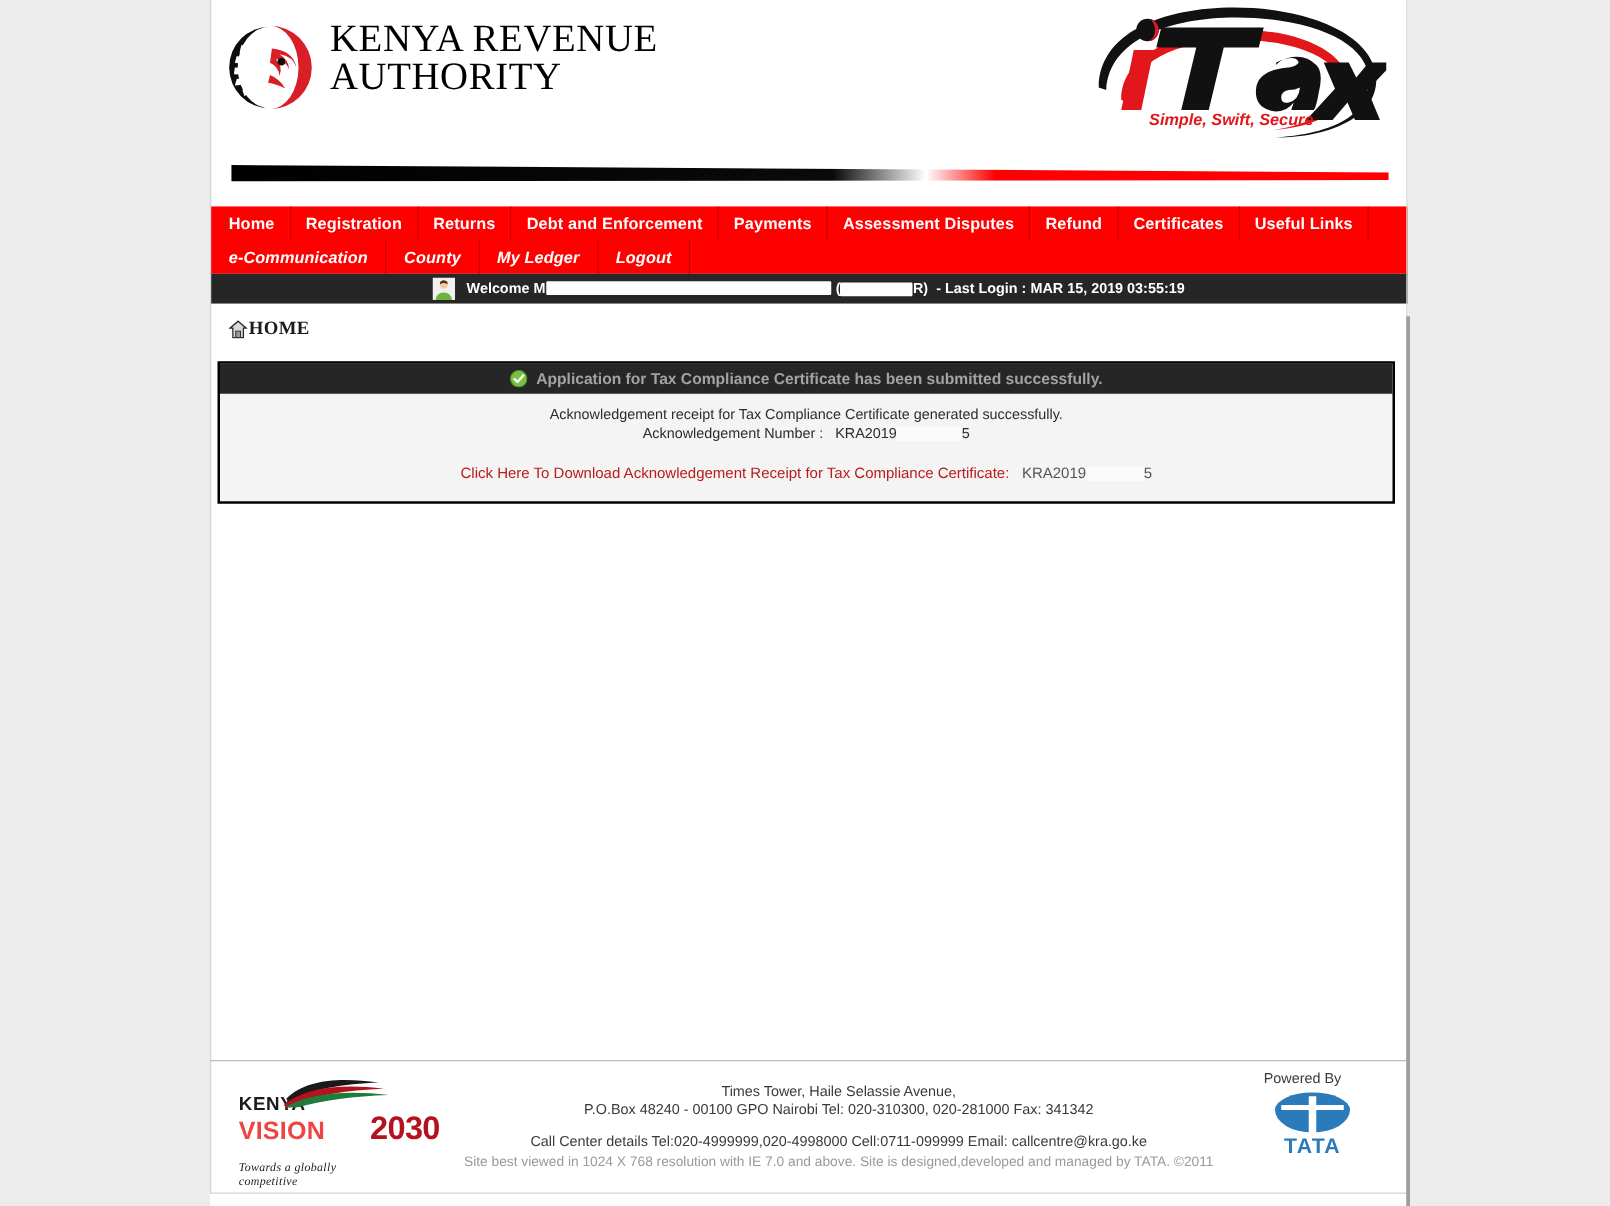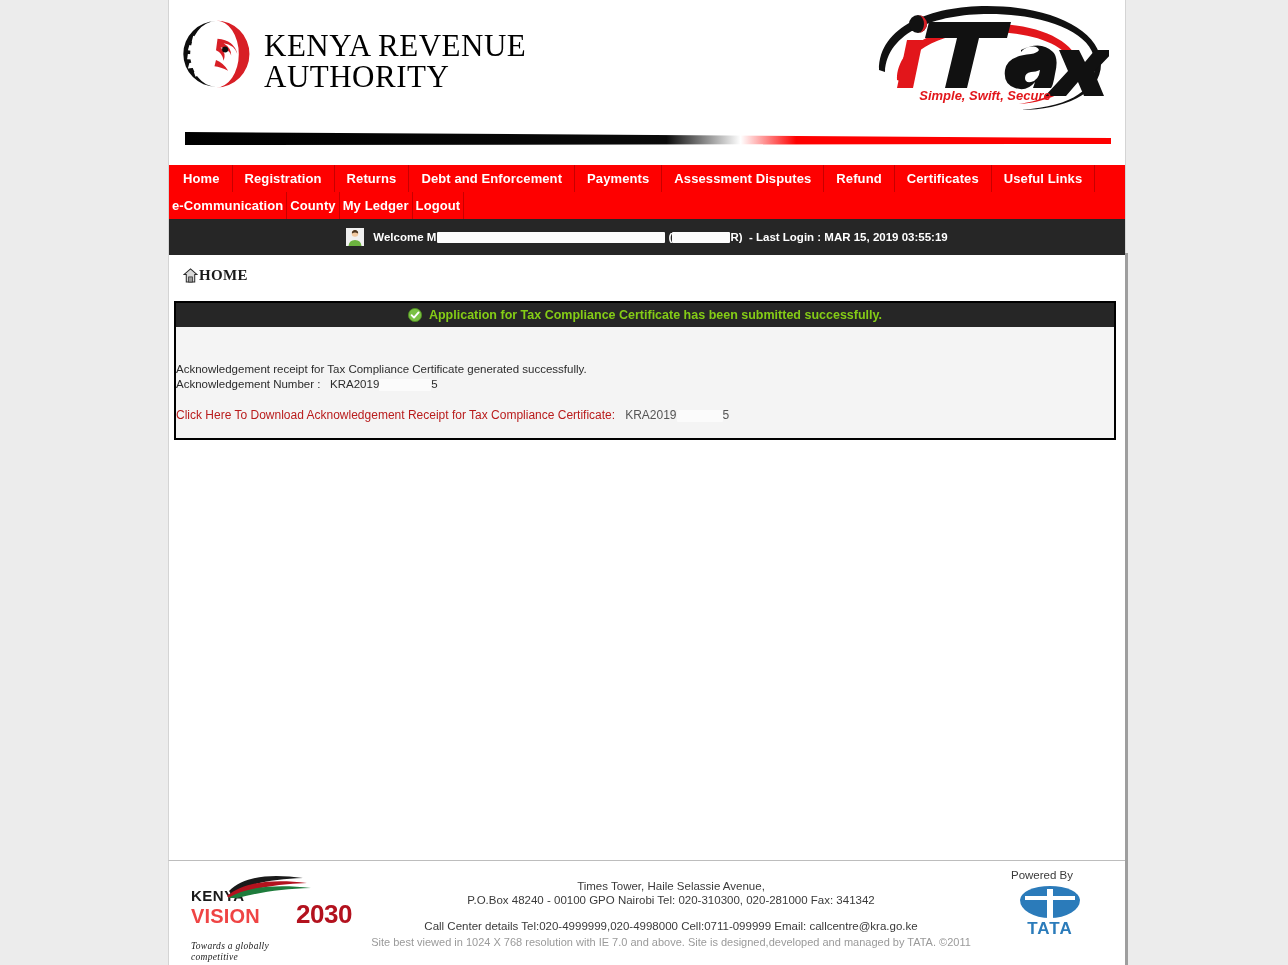--- a/index.html
+++ b/index.html
@@ -45,21 +45,21 @@
     border-right: 1px solid #d4d4d4;
     box-sizing: border-box;
     overflow: hidden;
   }
 
   .kra-logo {
     position: absolute;
     left: 9px;
     top: 16px;
     display: flex;
-    align-items: flex-end;
+    align-items: flex-start;
   }
   .kra-lion {
     width: 76px;
     height: 76px;
     position: relative;
     flex: none;
   }
   .kra-wordmark {
     margin-left: 10px;
     font-family: "Liberation Serif", serif;
@@ -111,25 +111,25 @@
     color: #ffffff;
     font-family: "Liberation Sans", sans-serif;
     font-size: 13px;
     font-weight: bold;
     white-space: nowrap;
     border-right: 1px solid #c70000;
     cursor: pointer;
     letter-spacing: 0.1px;
   }
   .navrow .nav-item:first-child { padding-left: 14px; }
-  .navrow.row2 .nav-item { padding: 0 3px; }
+  .navrow.row2 .nav-item { padding: 0 14px; font-style: italic; }
 
   
   .welcome {
-    height: 36px;
+    height: 24px;
     background: #262626;
     border-left: 1px solid #d4d4d4;
     border-right: 1px solid #d4d4d4;
     box-sizing: border-box;
     display: flex;
     align-items: center;
     justify-content: center;
     color: #ffffff;
     font-size: 11.5px;
     font-weight: bold;
@@ -192,34 +192,33 @@
     border: 2px solid #000000;
     background: #f4f4f4;
     box-sizing: border-box;
   }
   .msg-header {
     background: #262626;
     height: 24px;
     display: flex;
     align-items: center;
     justify-content: center;
-    color: #84cc16;
+    color: #a3a3a3;
     font-size: 12.5px;
     font-weight: bold;
   }
   .ok-icon {
     width: 14px;
     height: 14px;
     margin-right: 7px;
     flex: none;
   }
   .msg-body {
     padding: 10px 0 16px 0;
-    text-align: left;
-    margin-top: 25px;
+    text-align: center;
   }
   .msg-body .line {
     color: #2c2c2c;
     font-size: 11.5px;
     line-height: 15px;
     white-space: nowrap;
   }
   .msg-body .dl-line {
     margin-top: 16px;
     font-size: 12px;

